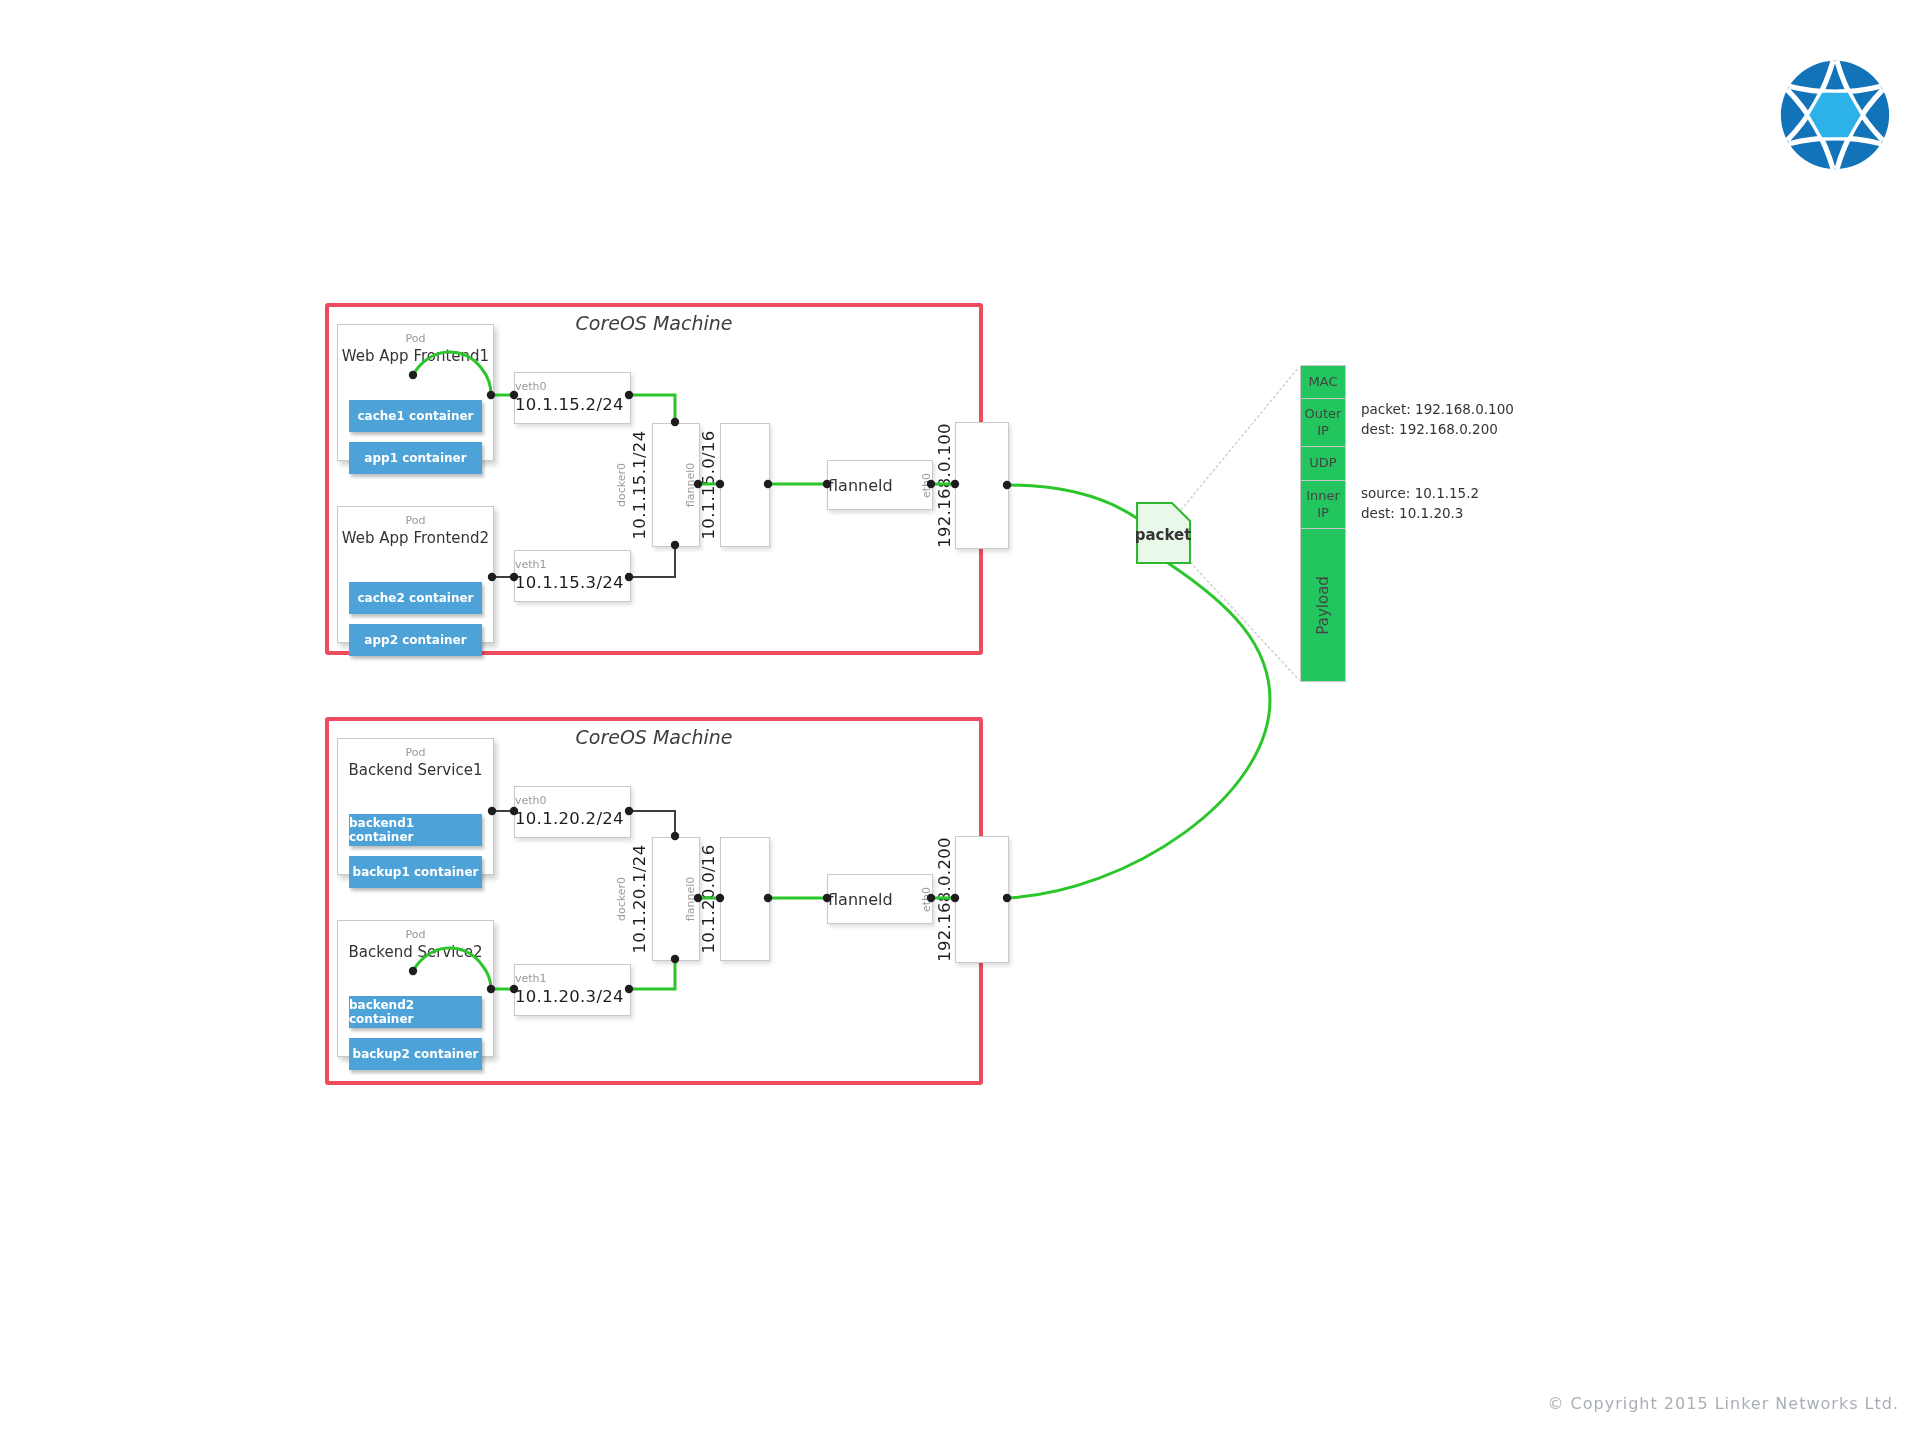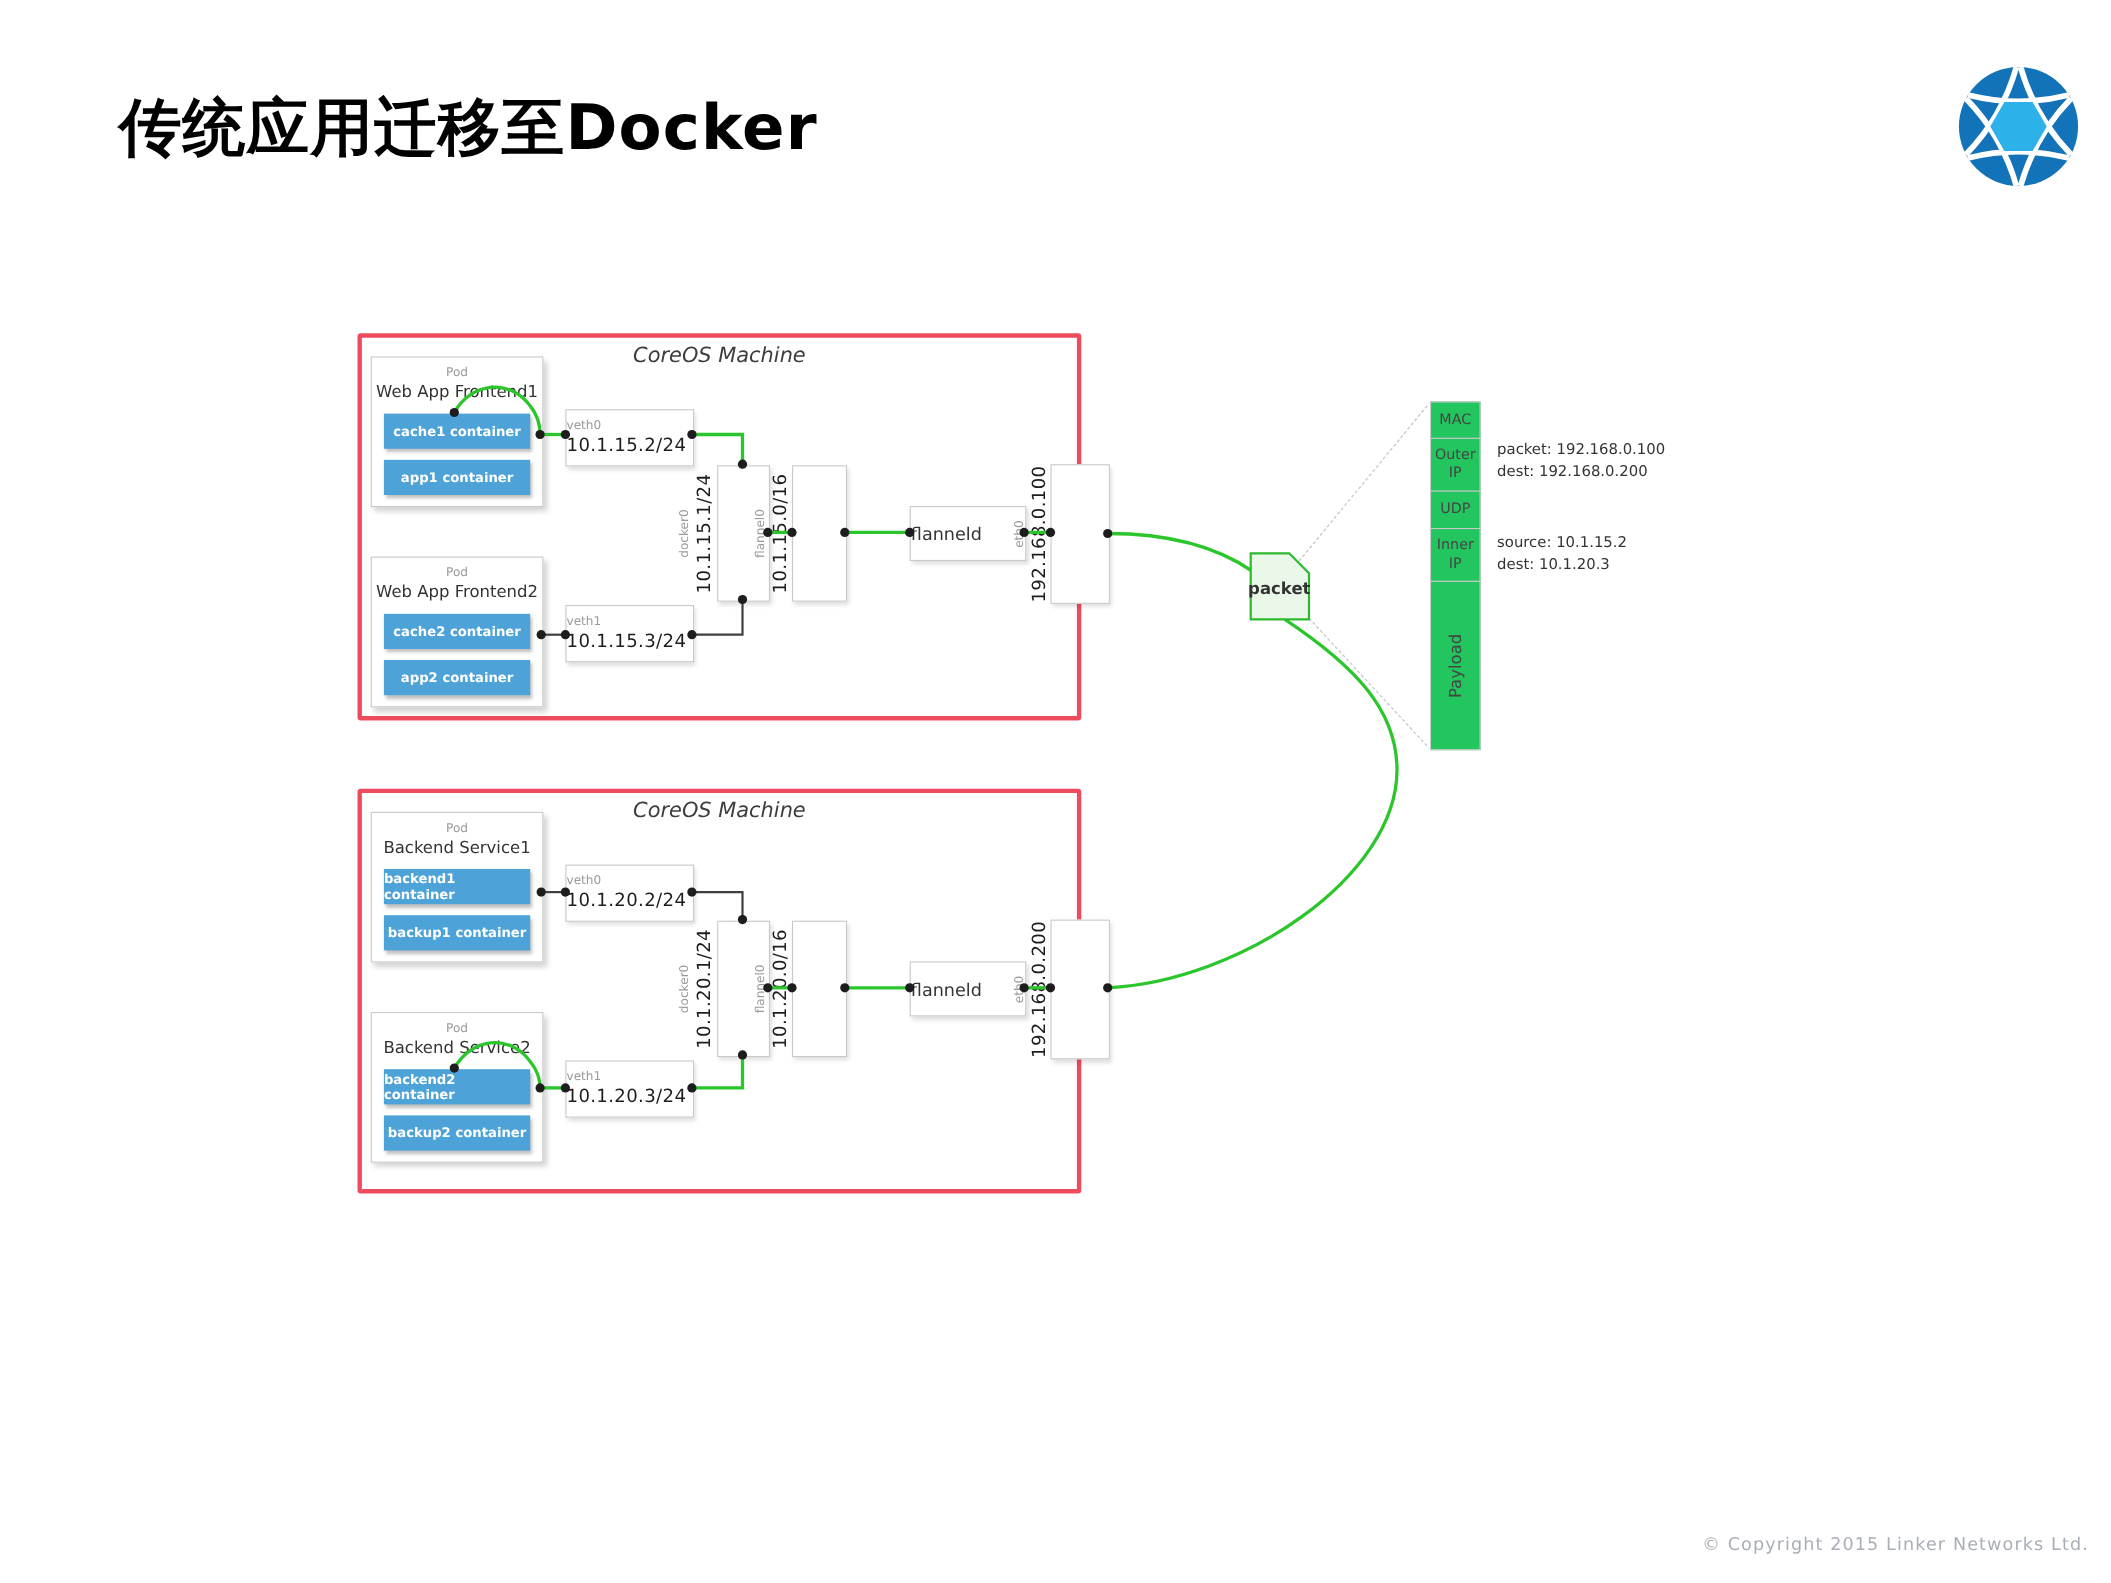--- a/index.html
+++ b/index.html
@@ -22,21 +22,21 @@
   .mlab-a { left:325px; top:312px; }
   .mlab-b { left:325px; top:726px; }
 
   
   .pod { width:155px; height:135px; background:#fff; border:1px solid #c9c9c9;
          box-shadow:3px 4px 5px rgba(0,0,0,.18); z-index:2; }
   .pod-tag { text-align:center; color:#9a9a9a; font-size:11px; margin-top:7px; }
   .pod-name { text-align:center; color:#333; font-size:15px; margin-top:2px; }
   .chip { position:absolute; left:11px; width:133px; height:32px; background:#4da3d8;
           color:#fff; font-size:12px; font-weight:700; display:flex; align-items:center;
-          justify-content:center; box-shadow:2px 3px 3px rgba(0,0,0,.25); }
+          justify-content:center; box-shadow:2px 3px 3px rgba(0,0,0,.25);margin-top:24px; }
   .chip.c1 { top:51px; } .chip.c2 { top:93px; }
 
   
   .ifbox { background:#fff; border:1px solid #c9c9c9; box-shadow:2px 3px 4px rgba(0,0,0,.13);
            display:flex; flex-direction:column; justify-content:center; z-index:2; }
   .if-name { color:#9a9a9a; font-size:11px; line-height:1.25; }
   .if-ip { color:#1d1d1d; font-size:16.5px; line-height:1.3; letter-spacing:.3px; }
   .veth { width:115px; height:50px; }
   .vbox { width:46px; height:122px; flex-direction:row; }
   .ethbox { width:52px; height:125px; flex-direction:row; z-index:3; }
@@ -58,21 +58,20 @@
   .packet-shape { fill:#e9f8e9; stroke:#2eb82e; stroke-width:2; }
   .packet-text { font-size:15px; font-weight:700; fill:#333; text-anchor:middle;
                  font-family:"DejaVu Sans","Liberation Sans",sans-serif; }
   .logo { left:1778px; top:58px; z-index:2; }
 </style>
 </head>
 <body>
 
 <div class="page">
 
-  <div class="abs slide-title">传统应用迁移至Docker</div>
 
   <svg class="abs logo" width="114" height="114" viewBox="0 0 120 120">
     <circle cx="60" cy="60" r="57" fill="#1273b8"></circle>
     <g stroke="#ffffff" stroke-width="5.5" fill="none">
       <path d="M110.3 33.3 Q75.6 69.0 62.0 117.0"></path>
       <path d="M108.3 90.2 Q60 78 11.7 90.2"></path>
       <path d="M58.0 117.0 Q44.4 69.0 9.7 33.3"></path>
       <path d="M9.7 86.7 Q44.4 51.0 58.0 3.0"></path>
       <path d="M11.7 29.8 Q60 42 108.3 29.8"></path>
       <path d="M62.0 3.0 Q75.6 51.0 110.3 86.7"></path>

